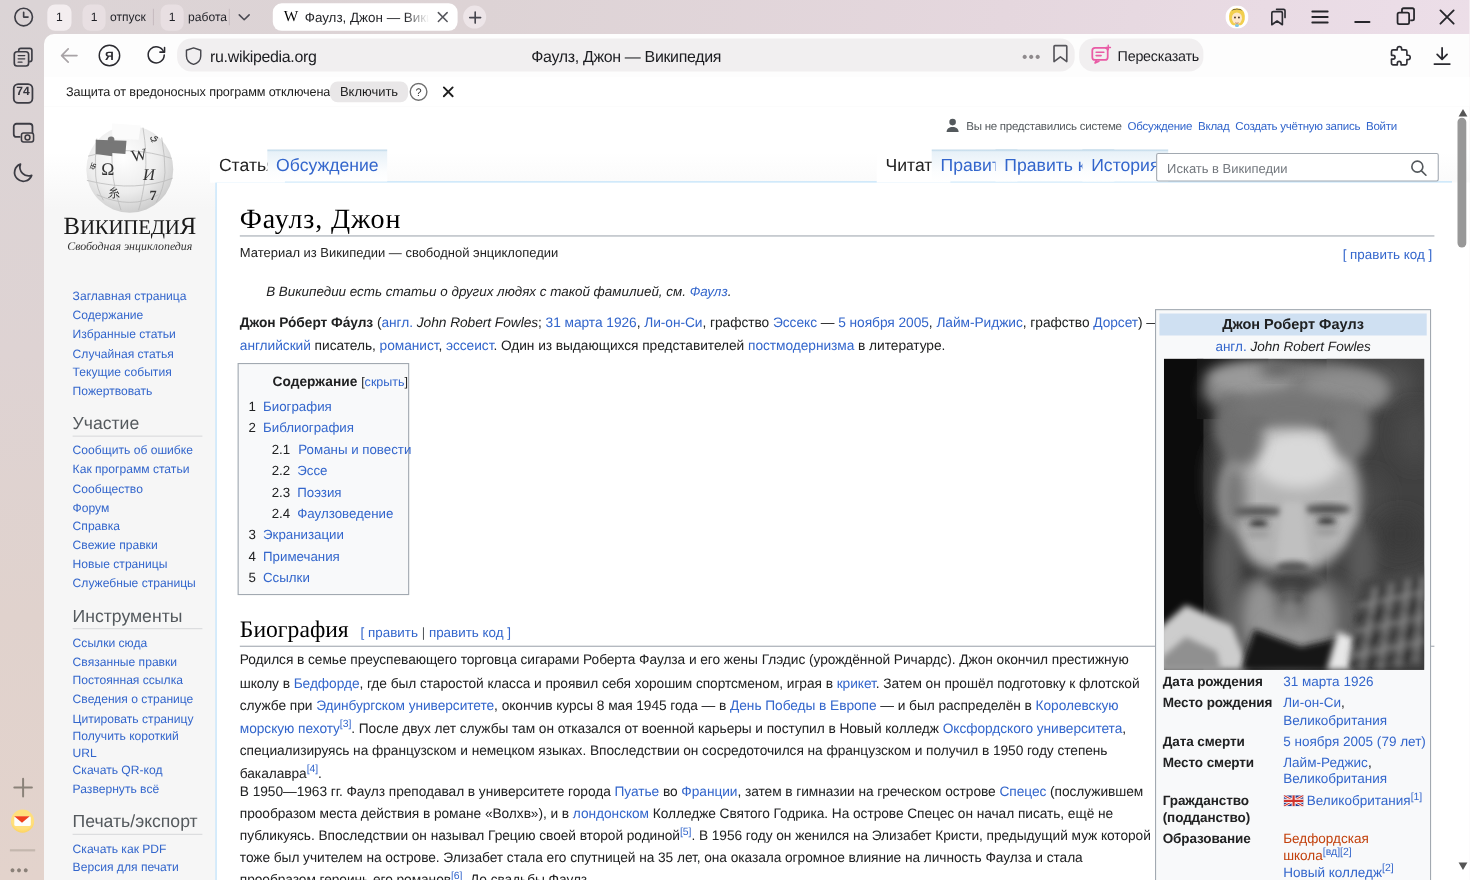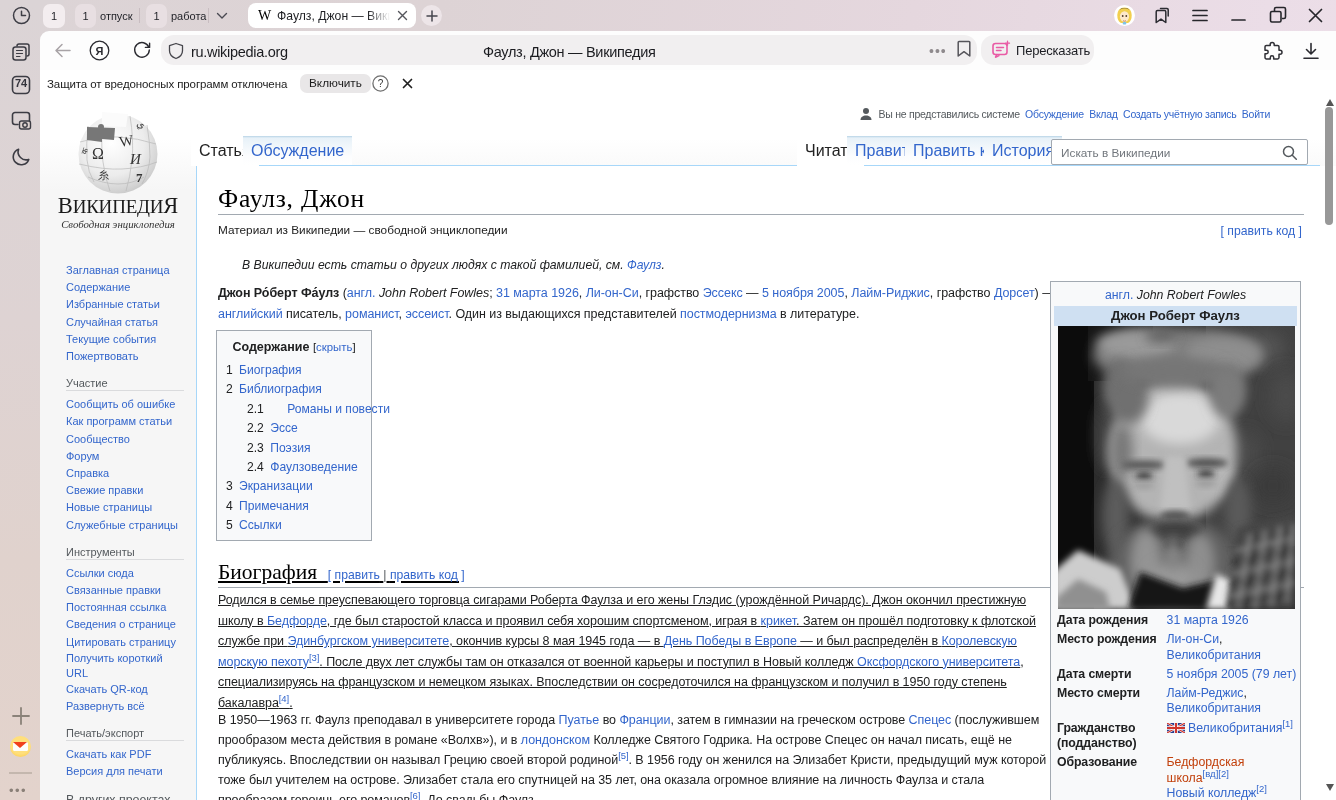--- a/index.html
+++ b/index.html
@@ -31,21 +31,21 @@
 a { text-decoration:none; color:#3366cc; }
 .wikitab { position:absolute; top:39px; height:29px; padding:0 8px; font-size:16px; line-height:29px;
   background:linear-gradient(#b7d3e6 0,#e7f1f8 2px,#fcfdfe 70%,#ffffff 100%); color:#3366cc; }
 .wikitab.sel { background:#fff; color:#222; height:30px; line-height:29px; }
 #personal { position:absolute; top:10px; right:66px; font-size:10.5px; letter-spacing:-0.25px; color:#54595d; }
 #personal a { color:#36c; }
 #searchbox { position:absolute; left:1011px; top:42px; width:257px; height:26px; border:1px solid #a2a9b1; border-radius:2px; background:#fff; }
 
 #sb { position:absolute; left:0; top:165px; width:156px; font-size:11px; }
 #sb a { color:#36c; display:block; line-height:17.2px; }
-#sb .hd { color:#54595d; font-size:11px; padding:12px 0 1px 0; margin:0 12px 5px 0; border-bottom:1px solid #dadbdd; }
+#sb .hd { color:#54595d; font-size:16px; padding:12px 0 1px 0; margin:0 12px 5px 0; border-bottom:1px solid #dadbdd; }
 
 #content { position:absolute; left:157px; top:69px; width:1139px; height:634px; background:#fff; color:#202122; font-size:12.5px; }
 h1 { font-family:"Liberation Serif",serif; font-size:25.5px; font-weight:400; color:#000; }
 h2 { font-family:"Liberation Serif",serif; font-size:21.5px; font-weight:400; color:#000; }
 sup { font-size:9.5px; line-height:0; }
 .ibx { position:absolute; left:853px; top:115px; width:251px; border:1px solid #a2a9b1; background:#f8f9fa; font-size:12.3px; padding:3px; }
 .ibx td { vertical-align:top; padding:2px 3px 2px 3px; line-height:15.3px; }
 .ibx td:first-child b { letter-spacing:-0.1px; }
 .ibx tr td + td { padding-left:7px; }
 </style></head>
@@ -169,21 +169,21 @@
     </div>
     <svg style="position:absolute;left:1222px;top:10px" width="21" height="21" viewBox="0 0 21 21">
       <path d="M8.2 3.4a2 2 0 0 1 4 0v1h3.4a1.4 1.4 0 0 1 1.4 1.4v3.4h1a2 2 0 0 1 0 4h-1v3.4a1.4 1.4 0 0 1-1.4 1.4h-3.9v-1.5a1.7 1.7 0 0 0-3.4 0V18H4.4A1.4 1.4 0 0 1 3 16.6v-3.9h1.5a1.7 1.7 0 0 0 0-3.4H3V5.8a1.4 1.4 0 0 1 1.4-1.4h3.8z" fill="none" stroke="#303036" stroke-width="1.5" stroke-linejoin="round"></path>
     </svg>
     <svg style="position:absolute;left:1262px;top:11px" width="18" height="18" viewBox="0 0 18 18">
       <path d="M9 1.5v10M4.5 7.5L9 12l4.5-4.5" fill="none" stroke="#2b2b31" stroke-width="1.6" stroke-linecap="round" stroke-linejoin="round"></path>
       <path d="M2 16.2h14" stroke="#2b2b31" stroke-width="1.6" stroke-linecap="round"></path>
     </svg>
   </div>
   <div id="notif">
-    <div style="position:absolute;left:7px;top:7.5px;letter-spacing:-0.1px;">Защита от вредоносных программ отключена</div>
+    <div style="position:absolute;left:20px;top:7.5px;letter-spacing:-0.1px;">Защита от вредоносных программ отключена</div>
     <div class="btn">Включить</div>
     <svg style="position:absolute;left:332px;top:5px" width="17" height="17" viewBox="0 0 17 17">
       <circle cx="8.5" cy="8.5" r="7.6" fill="none" stroke="#6f6f6f" stroke-width="1.3"></circle>
       <text x="8.5" y="12" text-anchor="middle" font-size="10" fill="#333">?</text>
     </svg>
     <svg style="position:absolute;left:362px;top:8px" width="11" height="11" viewBox="0 0 11 11">
       <path d="M1.5 1.5l8 8M9.5 1.5l-8 8" stroke="#1f1f1f" stroke-width="1.7" stroke-linecap="round"></path>
     </svg>
   </div>
   <div id="page">
@@ -281,53 +281,53 @@
     <div id="content">
       <h1 style="position:absolute;left:21px;top:18px;width:1086px;border-bottom:1px solid #a2a9b1;padding-bottom:0px;letter-spacing:0.8px;">Фаулз, Джон</h1>
       <div style="position:absolute;left:21px;top:57px;font-size:11.8px;color:#222;">Материал из Википедии — свободной энциклопедии</div>
       <div style="position:absolute;right:34px;top:58px;font-size:12.2px;"><a>[ править код ]</a></div>
       <div style="position:absolute;left:45px;top:92px;font-size:12.2px;font-style:italic;">В Википедии есть статьи о других людях с такой фамилией, см. <a>Фаулз</a>.</div>
       <div style="position:absolute;left:21px;top:117px;width:1000px;line-height:21px;letter-spacing:-0.05px;">
         <b>Джон Ро́берт Фа́улз</b> (<a>англ.</a> <i>John Robert Fowles</i>; <a>31 марта 1926</a>, <a>Ли-он-Си</a>, графство <a>Эссекс</a> — <a>5 ноября 2005</a>, <a>Лайм-Риджис</a>, графство <a>Дорсет</a>) —<br>
         <a>английский</a> писатель, <a>романист</a>, <a>эссеист</a>. Один из выдающихся представителей <a>постмодернизма</a> в литературе.
       </div>
       <div id="toc" style="position:absolute;left:19px;top:164px;width:156px;height:211px;border:1px solid #a2a9b1;background:#f8f9fa;">
-        <div style="text-align:center;margin-top:9px;font-size:12.5px;"><b>Содержание</b> <span style="font-size:11.4px;">[<a>скрыть</a>]</span></div>
+        <div style="text-align:right;margin-top:9px;font-size:12.5px;"><b>Содержание</b> <span style="font-size:11.4px;">[<a>скрыть</a>]</span></div>
         <div style="margin:7px 0 0 9px;font-size:12.1px;line-height:19.4px;white-space:nowrap;">
           <div>1 <a style="margin-left:3px;">Биография</a></div>
           <div>2 <a style="margin-left:3px;">Библиография</a></div>
-          <div style="margin-left:21px;">2.1 <a style="margin-left:20px;">Романы и повести</a></div>
+          <div style="margin-left:21px;">2.1 <a style="margin-left:4px;">Романы и повести</a></div>
           <div style="margin-left:21px;">2.2 <a style="margin-left:3px;">Эссе</a></div>
           <div style="margin-left:21px;">2.3 <a style="margin-left:3px;">Поэзия</a></div>
           <div style="margin-left:21px;">2.4 <a style="margin-left:3px;">Фаулзоведение</a></div>
           <div>3 <a style="margin-left:3px;">Экранизации</a></div>
           <div>4 <a style="margin-left:3px;">Примечания</a></div>
           <div>5 <a style="margin-left:3px;">Ссылки</a></div>
         </div>
       </div>
-      <h2 style="position:absolute;left:21px;top:394px;text-decoration:underline;">Биография&nbsp;&nbsp;<span style="font-family:'Liberation Sans',sans-serif;font-size:12.2px;"><a>[ править</a> <span style="color:#54595d;">|</span> <a>править код ]</a></span></h2>
+      <h2 style="position:absolute;left:21px;top:394px;">Биография&nbsp;&nbsp;<span style="font-family:'Liberation Sans',sans-serif;font-size:12.2px;"><a>[ править</a> <span style="color:#54595d;">|</span> <a>править код ]</a></span></h2>
       <div style="position:absolute;left:21px;top:421px;width:1086px;height:1px;background:#a2a9b1;"></div>
-      <div style="position:absolute;left:21px;top:424px;width:1000px;line-height:20.5px;letter-spacing:-0.06px;text-decoration:underline;">
+      <div style="position:absolute;left:21px;top:424px;width:1000px;line-height:20.5px;letter-spacing:-0.06px;">
         Родился в семье преуспевающего торговца сигарами Роберта Фаулза и его жены Глэдис (урождённой Ричардс). Джон окончил престижную<br>
         школу в <a>Бедфорде</a>, где был старостой класса и проявил себя хорошим спортсменом, играя в <a>крикет</a>. Затем он прошёл подготовку к флотской<br>
         службе при <a>Эдинбургском университете</a>, окончив курсы 8 мая 1945 года — в <a>День Победы в Европе</a> — и был распределён в <a>Королевскую</a><br>
         <a>морскую пехоту</a><sup><a>[3]</a></sup>. После двух лет службы там он отказался от военной карьеры и поступил в Новый колледж <a>Оксфордского университета</a>,<br>
         специализируясь на французском и немецком языках. Впоследствии он сосредоточился на французском и получил в 1950 году степень<br>
         бакалавра<sup><a>[4]</a></sup>.
       </div>
       <div style="position:absolute;left:21px;top:544px;width:1000px;line-height:20px;letter-spacing:-0.06px;">
         В 1950—1963 гг. Фаулз преподавал в университете города <a>Пуатье</a> во <a>Франции</a>, затем в гимназии на греческом острове <a>Спецес</a> (послужившем<br>
         прообразом места действия в романе «Волхв»), и в <a>лондонском</a> Колледже Святого Годрика. На острове Спецес он начал писать, ещё не<br>
         публикуясь. Впоследствии он называл Грецию своей второй родиной<sup><a>[5]</a></sup>. В 1956 году он женился на Элизабет Кристи, предыдущий муж которой<br>
         тоже был учителем на острове. Элизабет стала его спутницей на 35 лет, она оказала огромное влияние на личность Фаулза и стала<br>
         прообразом героинь его романов<sup><a>[6]</a></sup>. До свадьбы Фаулз
       </div>
       <div class="ibx">
+        <div style="background:#cfe0f2;text-align:center;font-weight:bold;font-size:13.2px;padding:2px 0;line-height:16px;">Джон Роберт Фаулз</div>
         <div style="text-align:center;font-size:12.3px;padding:3px 0 4px 0;"><a>англ.</a> <i>John Robert Fowles</i></div>
-        <div style="background:#cfe0f2;text-align:center;font-weight:bold;font-size:13.2px;padding:2px 0;line-height:16px;">Джон Роберт Фаулз</div>
         <div style="margin-left:4px;width:237px;height:283px;overflow:hidden;" id="photo"><svg width="237" height="283" viewBox="0 0 237 283">
           <defs>
               <filter id="b6" x="-40%" y="-40%" width="180%" height="180%">
                 <feGaussianBlur stdDeviation="6"></feGaussianBlur>
               </filter>
           <filter id="b3" x="-40%" y="-40%" width="180%" height="180%">
                 <feGaussianBlur stdDeviation="3"></feGaussianBlur>
               </filter>
           <filter id="b9" x="-50%" y="-50%" width="200%" height="200%">
                 <feGaussianBlur stdDeviation="9"></feGaussianBlur>

